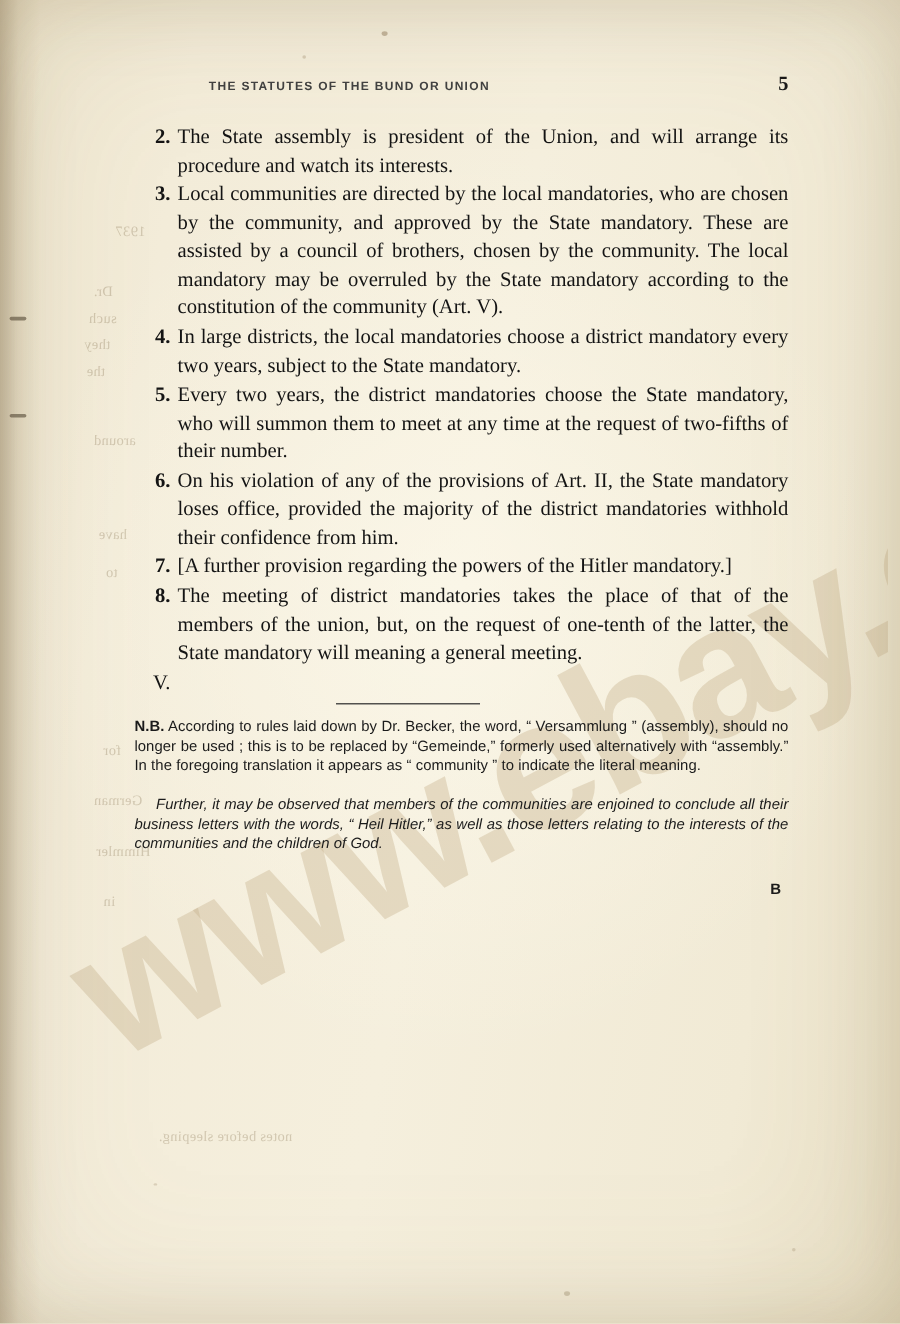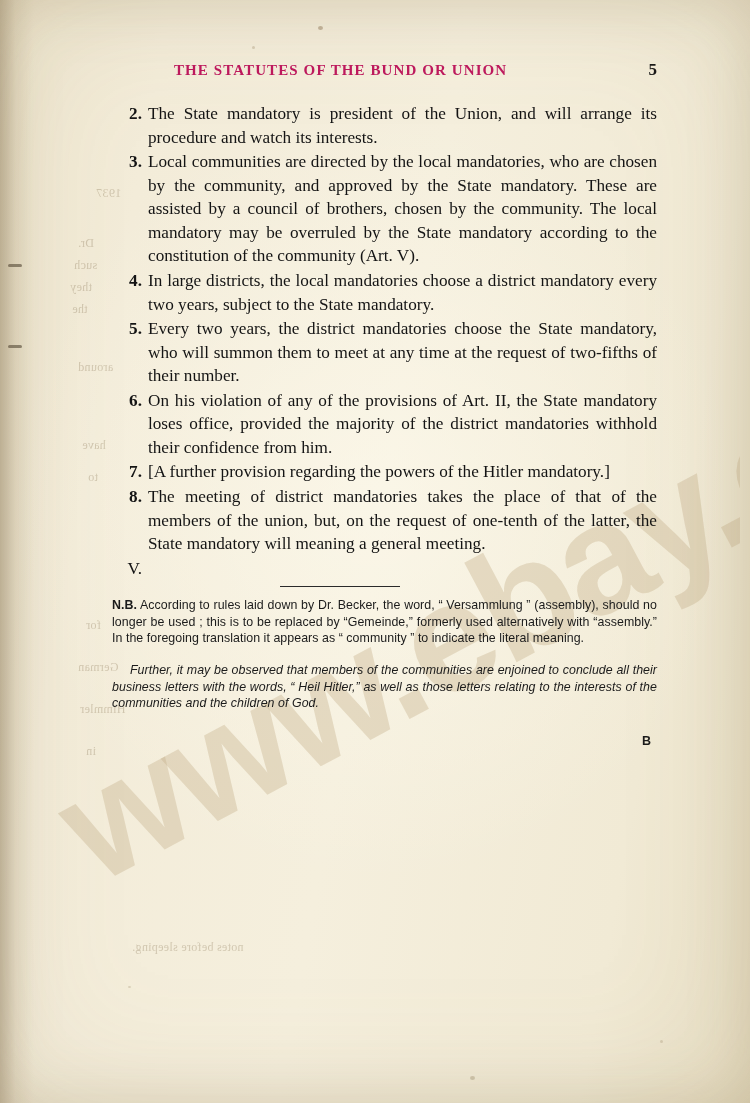--- a/index.html
+++ b/index.html
@@ -98,27 +98,27 @@
     width: 545px;
   }
 
   .running-head {
     display: flex;
     align-items: baseline;
     justify-content: space-between;
     margin-bottom: 22px;
   }
   .running-head .rh-title {
-    font-family: Liberation Serif, serif;
-    font-size: 15px;
+    font-family: Liberation Sans, sans-serif;
+    font-size: 10px;
     letter-spacing: 1.1px;
     font-variant: small-caps;
     text-transform: uppercase;
     font-weight: 700;
-    color: #be185d;
+    color: #404040;
     padding-left: 62px;
   }
   .running-head .rh-page {
     font-size: 17px;
     font-weight: 700;
     color: #171717;
   }
 
   ol.clauses {
     list-style: none;
@@ -209,21 +209,21 @@
 <div class="content">
 
   <div class="running-head">
     <div class="rh-title">THE STATUTES OF THE BUND OR UNION</div>
     <div class="rh-page">5</div>
   </div>
 
   <ol class="clauses">
     <li class="clause">
       <span class="num arabic">2.</span>
-      <span class="body">The State mandatory is president of the Union, and will arrange its procedure and watch its interests.</span>
+      <span class="body">The State assembly is president of the Union, and will arrange its procedure and watch its interests.</span>
     </li>
     <li class="clause">
       <span class="num arabic">3.</span>
       <span class="body">Local communities are directed by the local mandatories, who are chosen by the community, and approved by the State mandatory. These are assisted by a council of brothers, chosen by the community. The local mandatory may be overruled by the State mandatory according to the constitution of the community (Art. V).</span>
     </li>
     <li class="clause">
       <span class="num arabic">4.</span>
       <span class="body">In large districts, the local mandatories choose a district mandatory every two years, subject to the State mandatory.</span>
     </li>
     <li class="clause">

